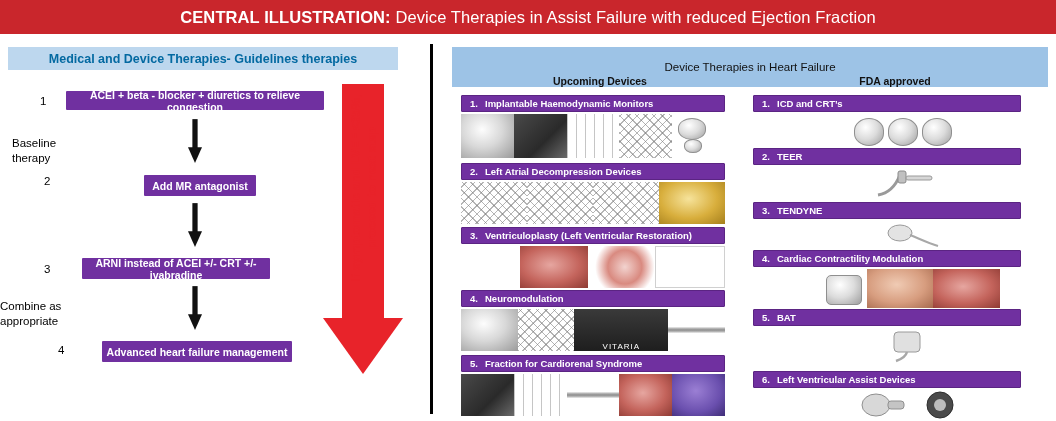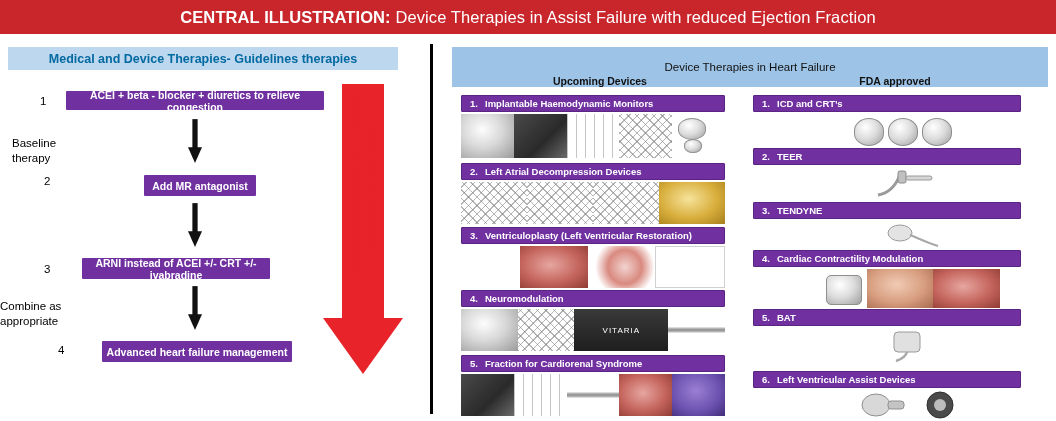--- a/index.html
+++ b/index.html
@@ -230,21 +230,21 @@
   }
   .art-catheter {
     background: linear-gradient(180deg,#ffffff 0%, #ffffff 42%, #b9b9b9 46%, #8c8c8c 50%, #b9b9b9 54%, #ffffff 58%, #ffffff 100%);
   }
   .art-vitaria {
     background: linear-gradient(180deg,#3a3a3a 0%, #1e1e1e 100%);
     color: #ffffff;
     font-size: 8px;
     letter-spacing: 1px;
     display: flex;
-    align-items: center;
+    align-items: flex-end;
     justify-content: center;
   }
   .art-heartmap {
     background: radial-gradient(circle at 55% 50%, #f2d3cf 0%, #d98a80 40%, #ffffff 70%);
   }
   .art-diagram {
     background: #ffffff;
     border: 1px solid #d0d0d0;
     box-sizing: border-box;
   }

